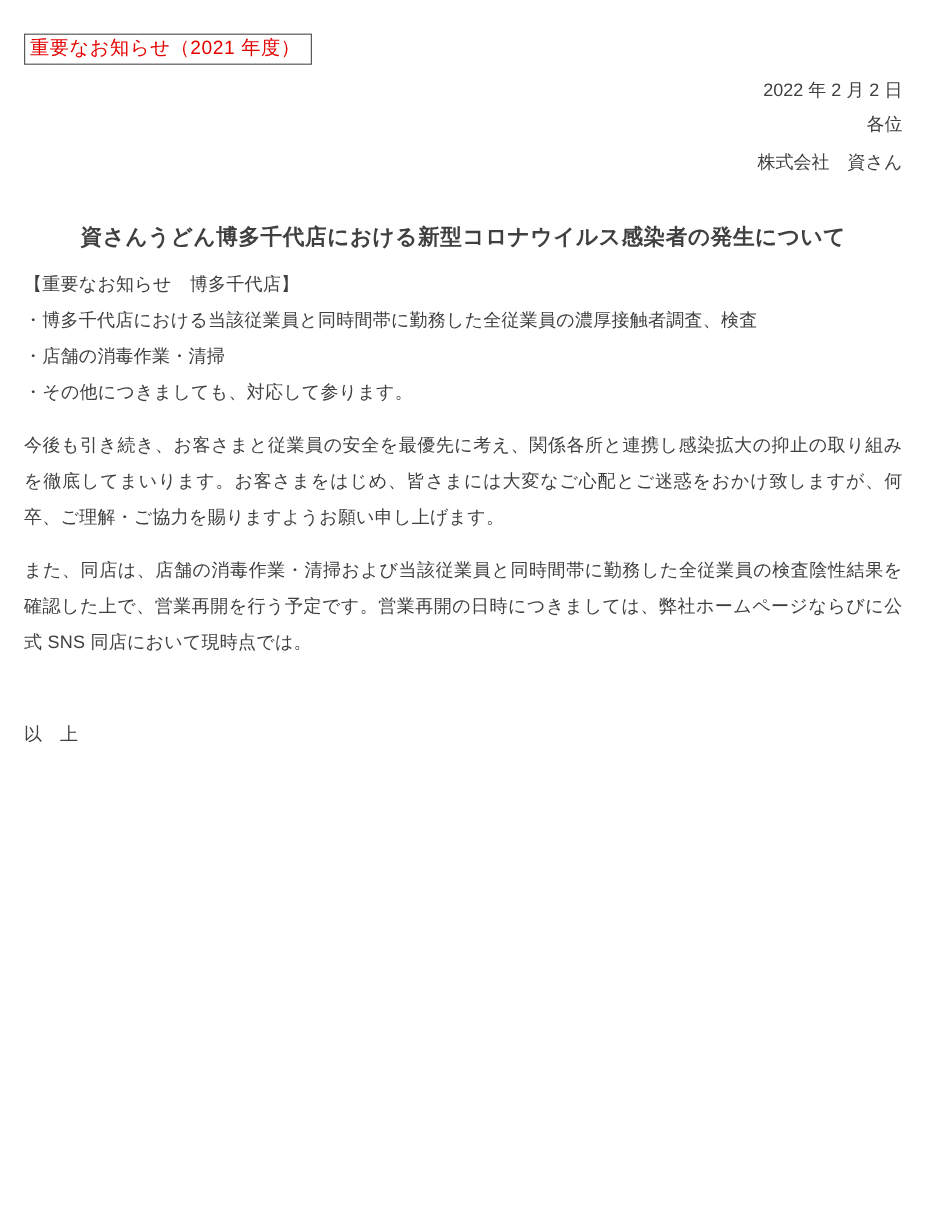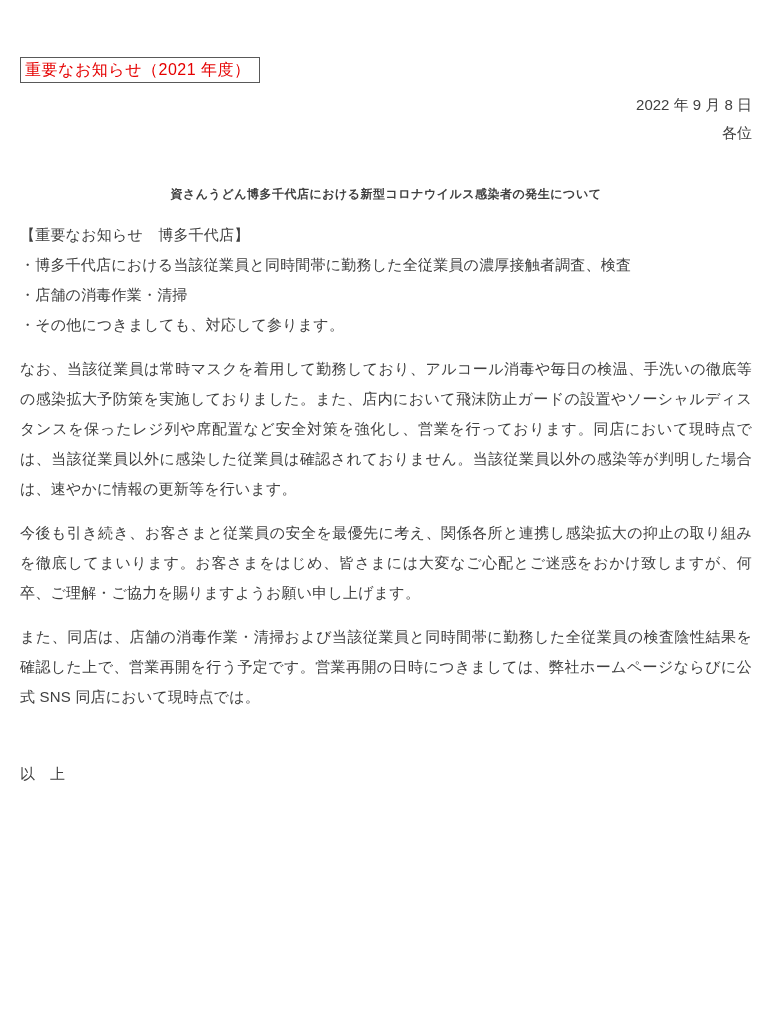--- a/index.html
+++ b/index.html
@@ -11,38 +11,37 @@
     position: relative;
     width: 772px;
     height: 752px;
     box-sizing: border-box;
     padding: 28px 20px 0 20px;
     background: var(--page-bg, #ffffff);
     color: var(--body-text, #404040);
     font-family: "Liberation Sans", "DejaVu Sans", sans-serif;
     font-size: 15px;
     overflow: hidden;
-    margin-top: 29px;
   }
   .badge {
     display: inline-block;
     border: 1px solid var(--badge-border, #595959);
     color: var(--badge-text, #e50000);
     font-size: 16px;
     line-height: 17px;
     padding: 3px 8px 4px 4px;
     letter-spacing: 0.5px;
   }
   .line { line-height: 16px; }
   .right { text-align: right; }
   .issue-date { margin-top: 14px; }
   .addressee  { margin-top: 12px; text-align: right; }
   .company    { margin-top: 16px; }
   .title {
-    font-size: 12px;
+    font-size: 18px;
     font-weight: bold;
     text-align: center;
     line-height: 24px;
     margin: 41px 0 0 0;
     letter-spacing: 0.5px;
   }
   .para {
     margin: 14px 0 0 0;
     line-height: 30px;
     text-align: justify;
@@ -63,36 +62,36 @@
 </style>
 </head>
 <body>
 
 <div class="page">
 
   <div class="badge">
     <span>重要なお知らせ（2021 年度）</span>
   </div>
 
-  <div class="line right issue-date">2022 年 9 月 8 日</div>
+  <div class="line right issue-date">2022 年 2 月 2 日</div>
 
   <div class="line addressee">各位</div>
 
+  <div class="line right company">株式会社　資さん</div>
 
   <h1 class="title">資さんうどん博多千代店における新型コロナウイルス感染者の発生について</h1>
 
 
   <div class="measures">
     <div class="measure-line">【重要なお知らせ　博多千代店】</div>
     <div class="measure-line">・博多千代店における当該従業員と同時間帯に勤務した全従業員の濃厚接触者調査、検査</div>
     <div class="measure-line">・店舗の消毒作業・清掃</div>
     <div class="measure-line">・その他につきましても、対応して参ります。</div>
   </div>
 
-  <p class="para">なお、当該従業員は常時マスクを着用して勤務しており、アルコール消毒や毎日の検温、手洗いの徹底等の感染拡大予防策を実施しておりました。また、店内において飛沫防止ガードの設置やソーシャルディスタンスを保ったレジ列や席配置など安全対策を強化し、営業を行っております。同店において現時点では、当該従業員以外に感染した従業員は確認されておりません。当該従業員以外の感染等が判明した場合は、速やかに情報の更新等を行います。</p>
 
   <p class="para">今後も引き続き、お客さまと従業員の安全を最優先に考え、関係各所と連携し感染拡大の抑止の取り組みを徹底してまいります。お客さまをはじめ、皆さまには大変なご心配とご迷惑をおかけ致しますが、何卒、ご理解・ご協力を賜りますようお願い申し上げます。</p>
 
   <p class="para">また、同店は、店舗の消毒作業・清掃および当該従業員と同時間帯に勤務した全従業員の検査陰性結果を確認した上で、営業再開を行う予定です。営業再開の日時につきましては、弊社ホームページならびに公式 SNS 同店において現時点では。</p>
 
   <div class="closing">以　上</div>
 
 </div>
 
 </body></html>

